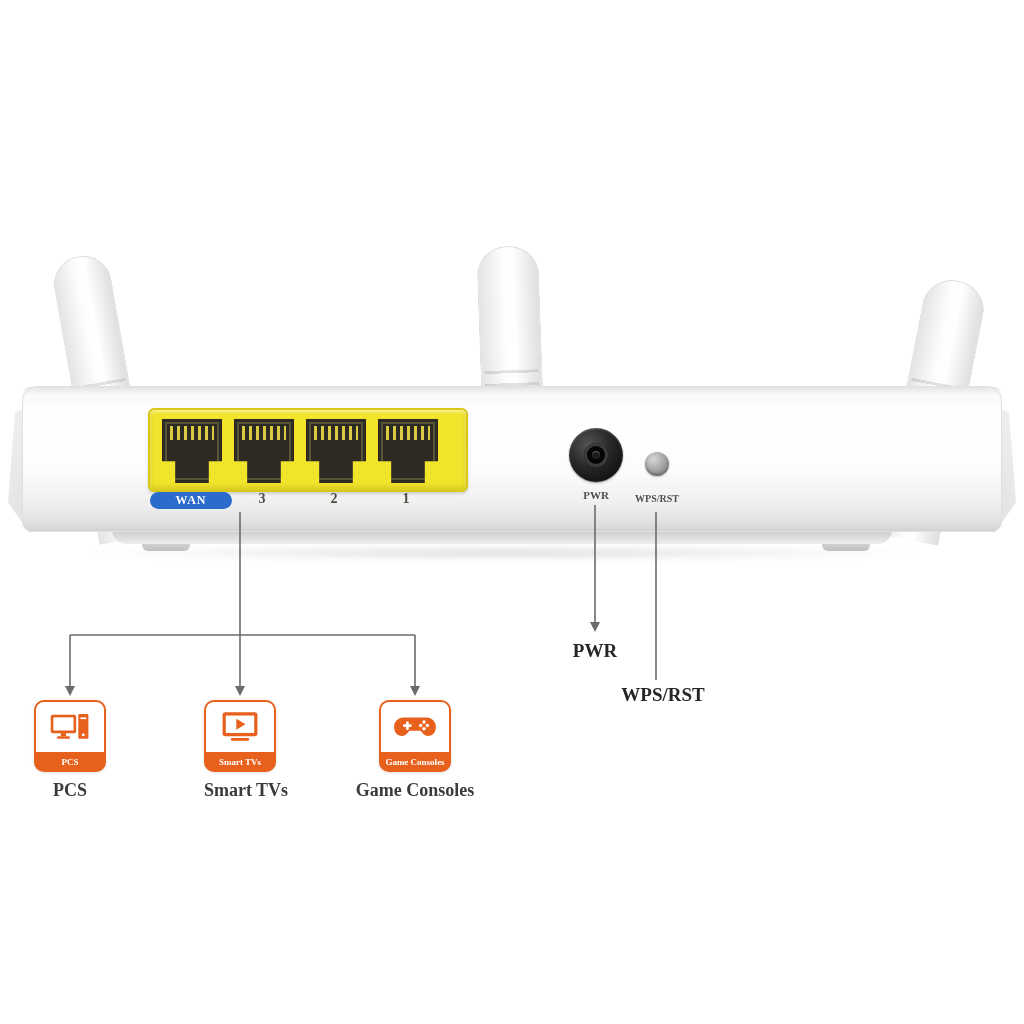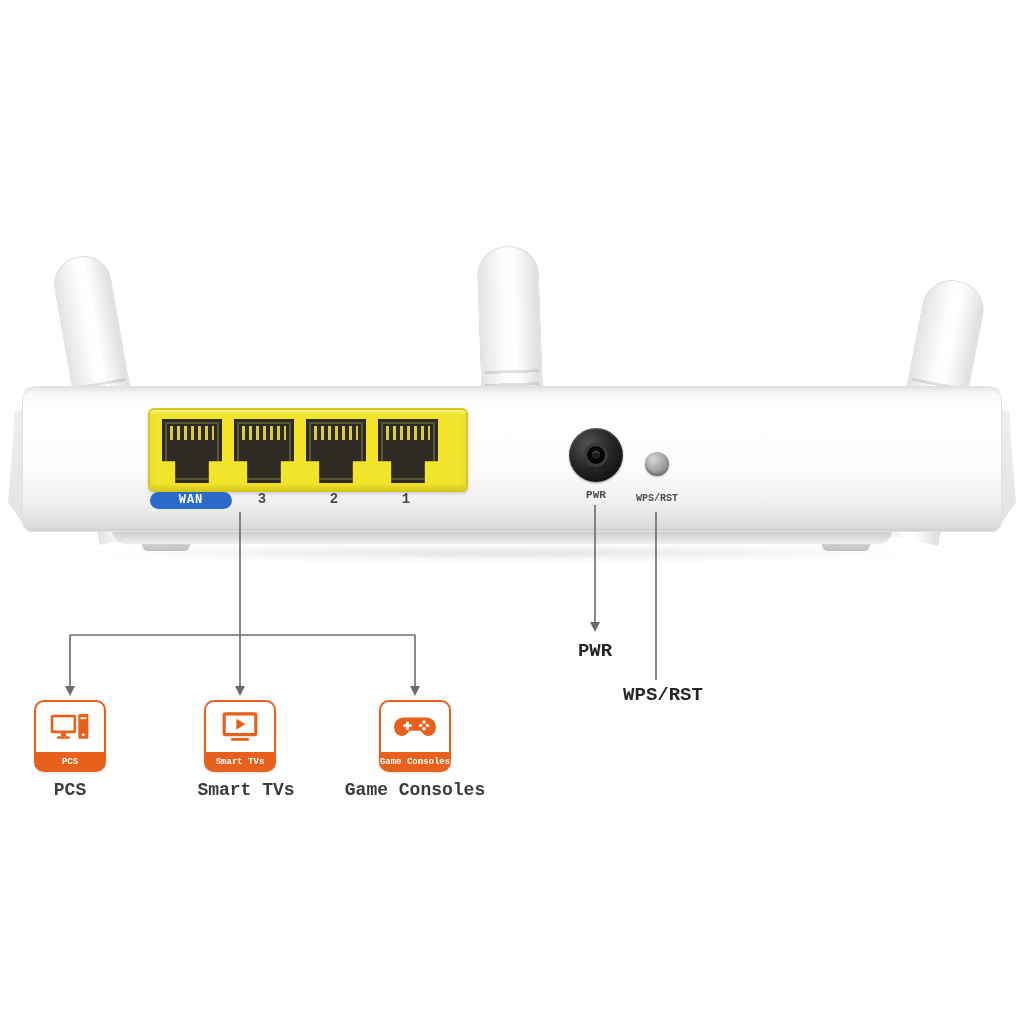--- a/index.html
+++ b/index.html
@@ -5,21 +5,21 @@
   :root{
     --accent:#e8611c;
     --yellow:#f2e42b;
     --blue:#2a6bcc;
     --line:#6b6b6b;
     --label:#3b3b3b;
   }
   *{margin:0;padding:0;box-sizing:border-box;}
   body{background:#fff;}
   .stage{position:relative;width:1024px;height:1024px;background:#fff;overflow:hidden;
-         font-family:Liberation Mono, monospace;}
+         font-family:Liberation Serif, serif;}
 
   
   .antenna{position:absolute;background:linear-gradient(to right,#e4e4e4,#fdfdfd 42%,#ffffff 58%,#e1e1e1 96%);
            border:1px solid #ddd;border-bottom:none;border-radius:30px 30px 0 0;z-index:0;}
   .antenna .ribs{position:absolute;left:3px;right:3px;bottom:48px;height:112px;
            background:repeating-linear-gradient(to bottom,rgba(110,110,110,.20) 0 3px,rgba(255,255,255,0) 3px 13px);}
   #ant-left{left:99px;top:252px;width:58px;height:288px;transform:rotate(-10deg);transform-origin:50% 100%;}
   #ant-center{left:486px;top:246px;width:62px;height:284px;transform:rotate(-2deg);transform-origin:50% 100%;}
   #ant-right{left:877px;top:276px;width:62px;height:264px;transform:rotate(11deg);transform-origin:50% 100%;}
 

